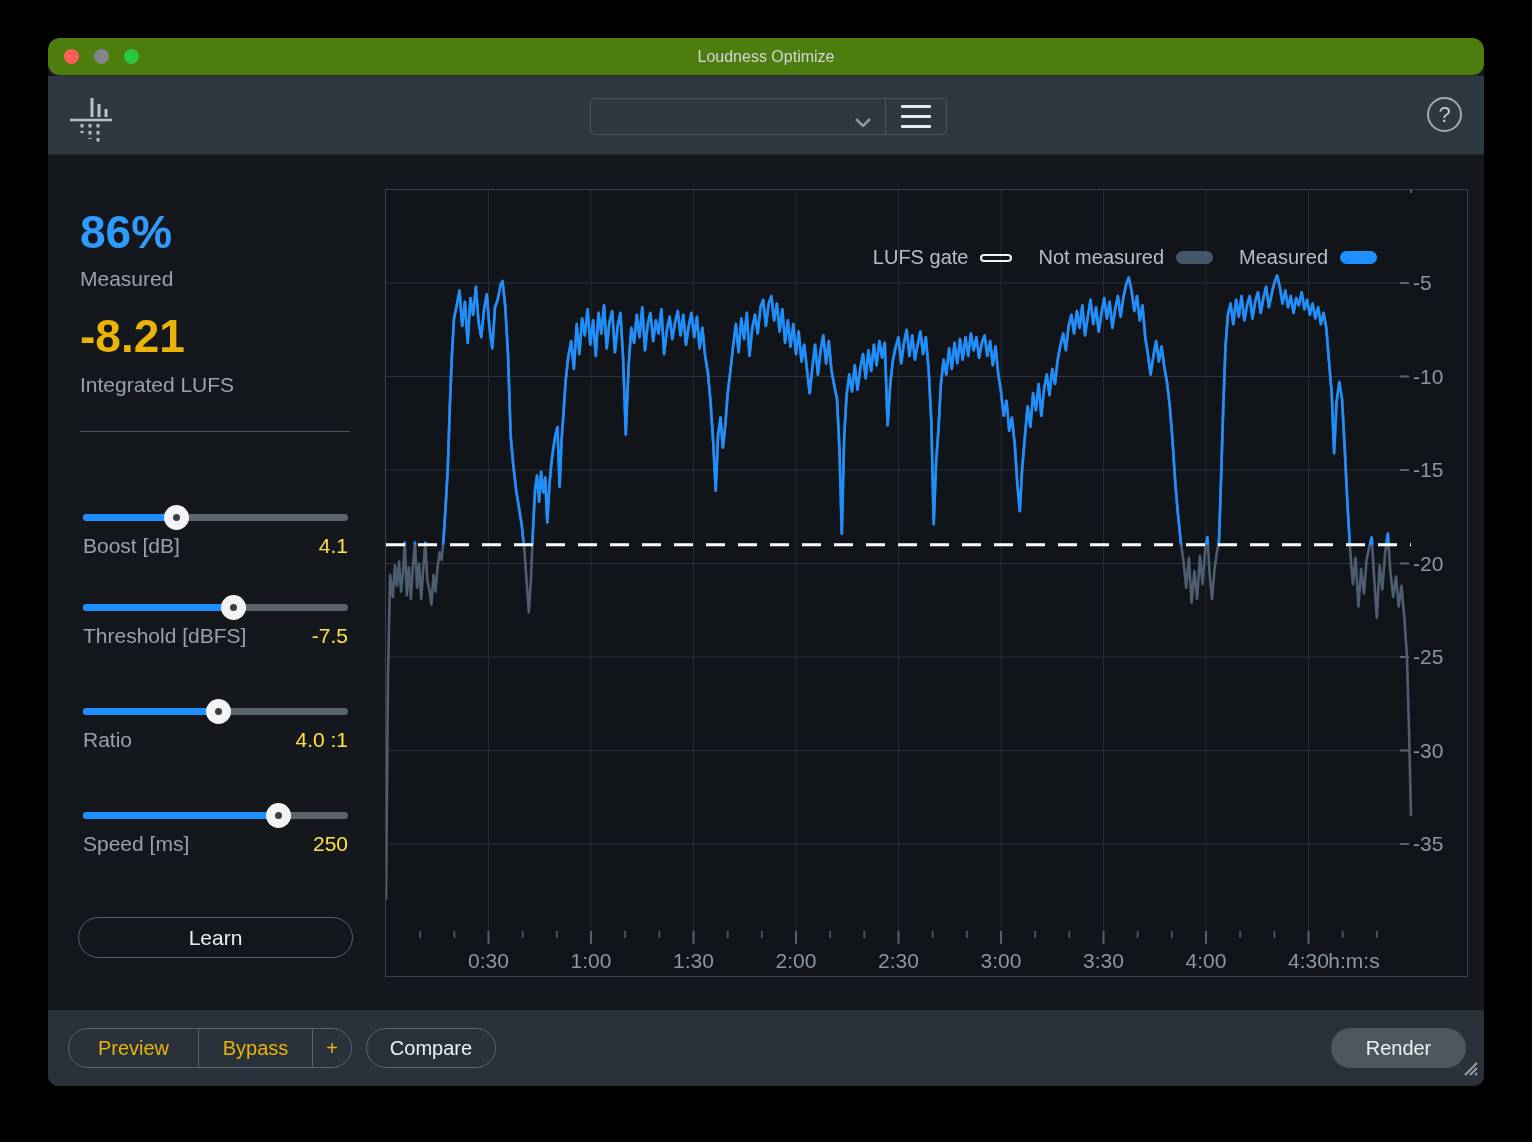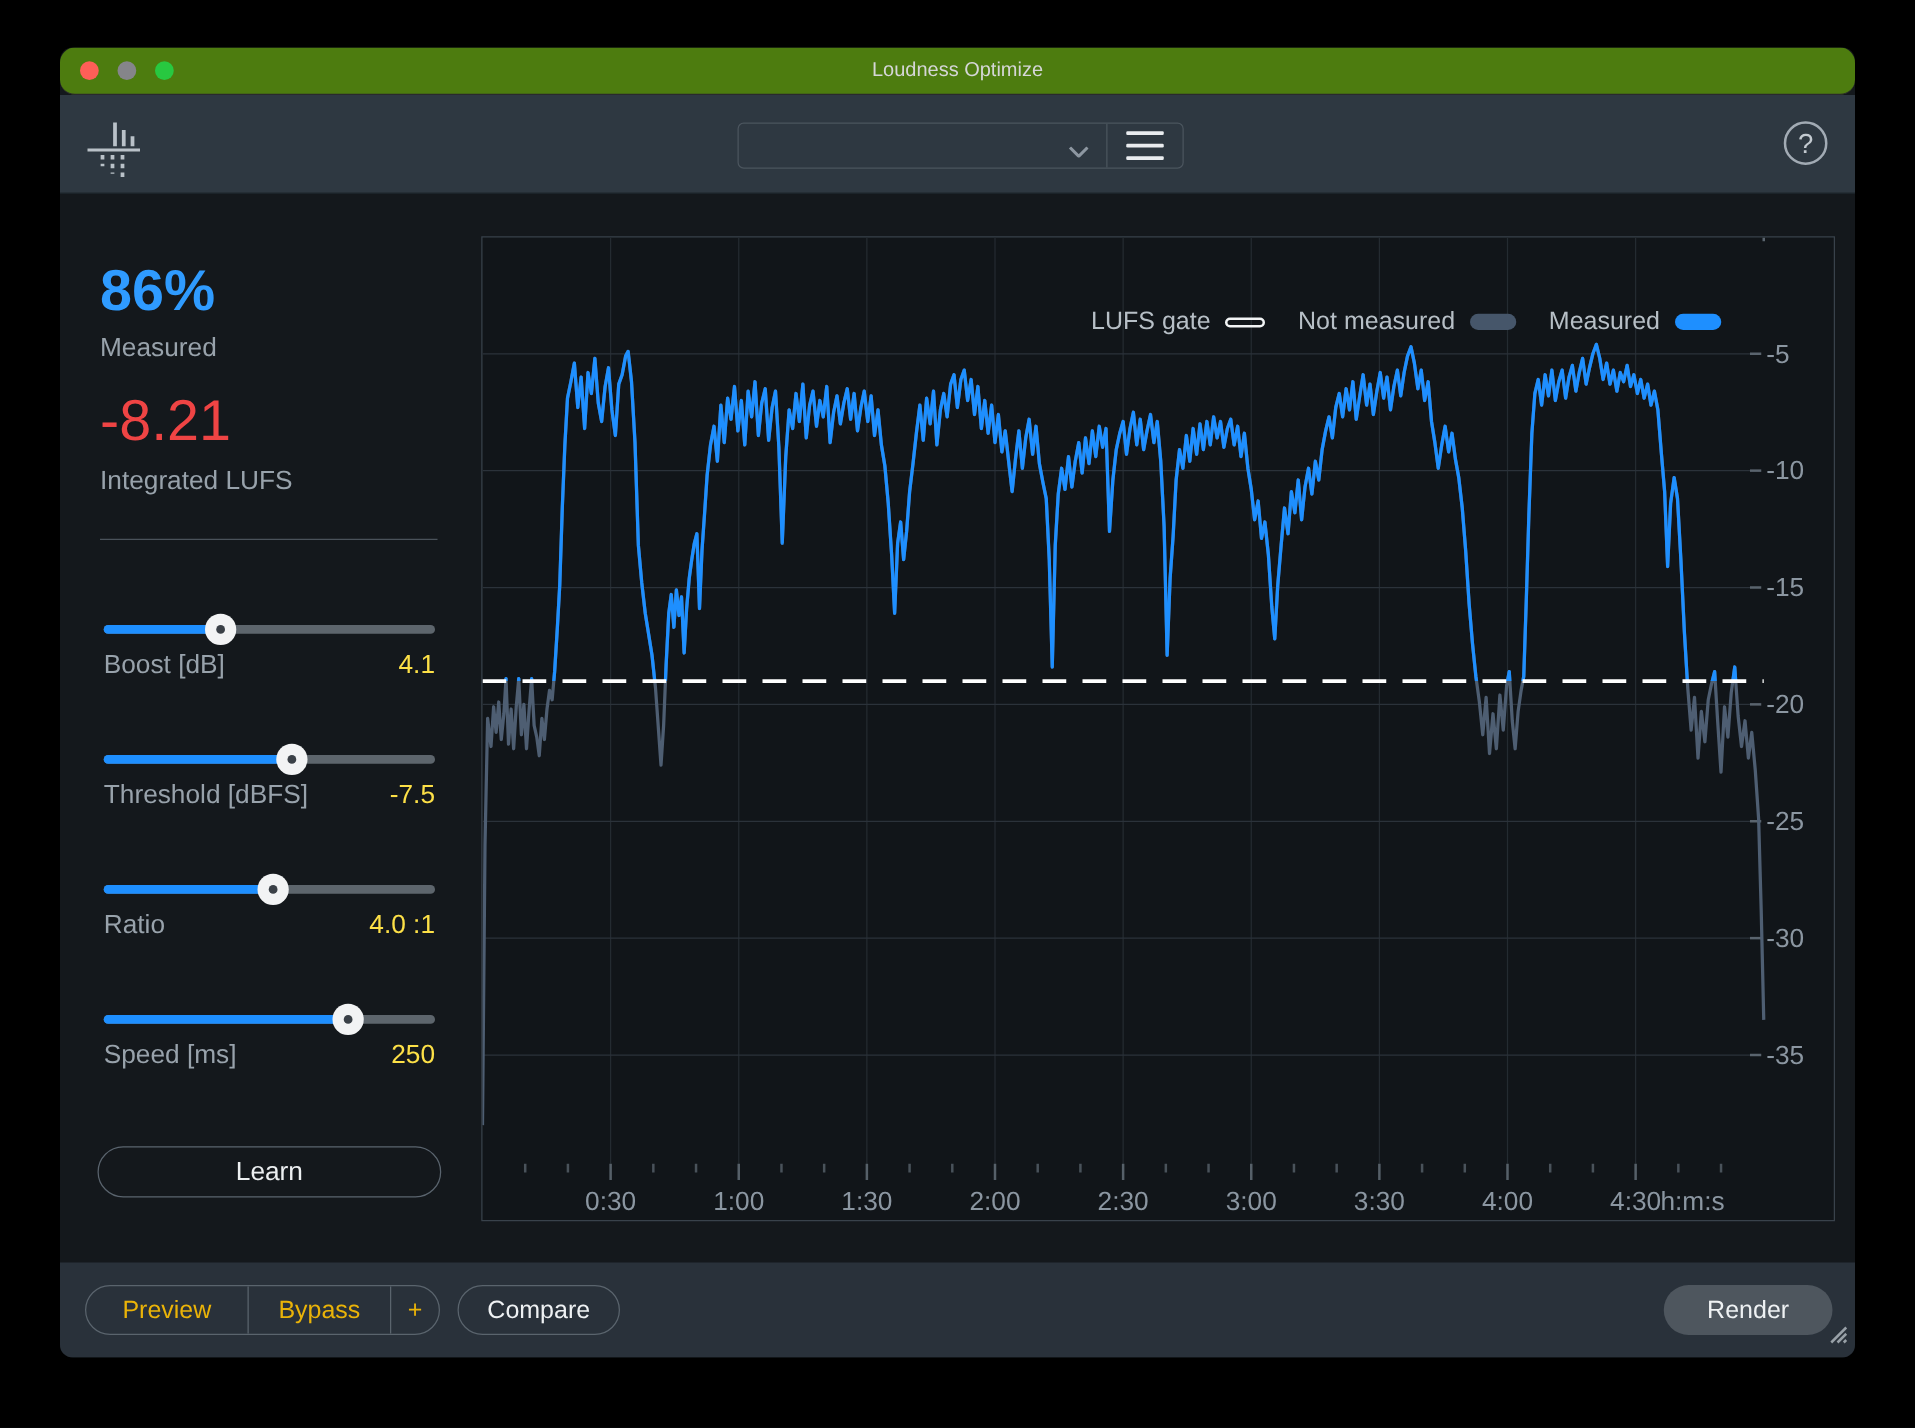--- a/index.html
+++ b/index.html
@@ -23,21 +23,21 @@
   .chevron{ position:absolute; right:14px; top:14px;}
   .menu-btn{ flex:1; display:flex; flex-direction:column; justify-content:center; align-items:center; gap:7px;}
   .menu-btn span{ display:block; width:30px; height:3px; background:#e9ecef; border-radius:1px;}
   .help-btn{ position:absolute; right:22px; top:21px; width:35px; height:35px; border:2px solid #a2abb4;
     border-radius:50%; color:#c3cad0; font-size:22px; text-align:center; line-height:31px;}
   
   .main{ position:relative; height:855px; background:#14181c;}
   .sidebar{ position:absolute; left:0; top:0; width:337px; height:100%;margin-top:28px;}
   .pct{ position:absolute; left:32px; top:22px; font-size:46px; font-weight:700; color:#2f9bff;}
   .pct-label{ position:absolute; left:32px; top:84px; font-size:21px; color:#98a2ab;}
-  .lufs-val{ position:absolute; left:32px; top:126px; font-size:46px; font-weight:400; color:#ef4444;}
+  .lufs-val{ position:absolute; left:32px; top:126px; font-size:46px; font-weight:700; color:#eab308;}
   .lufs-label{ position:absolute; left:32px; top:190px; font-size:21px; color:#98a2ab;}
   .divider{ position:absolute; left:32px; top:248px; width:270px; height:1px; background:#4a525a;}
   .slider-group{ position:absolute; left:35px; width:265px; height:60px;}
   .track{ position:relative; top:12px; height:7px; border-radius:4px; background:#5d656c;}
   .track-fill{ position:absolute; left:0; top:0; bottom:0; border-radius:4px; background:#1e8fff;}
   .thumb{ position:absolute; top:-9px; width:25px; height:25px; border-radius:50%; background:#f2f3f4;}
   .thumb::after{ content:""; position:absolute; left:9px; top:9px; width:7px; height:7px; border-radius:50%; background:#3a4047;}
   .slider-labels{ position:absolute; left:0; right:0; top:32px; display:flex; justify-content:space-between;}
   .slider-name{ font-size:21px; color:#98a2ab;}
   .slider-value{ font-size:21px; color:#fde047;}
@@ -109,21 +109,21 @@
 
   <div class="main">
 
     <div class="sidebar">
       <div class="pct">86%</div>
       <div class="pct-label">Measured</div>
       <div class="lufs-val">-8.21</div>
       <div class="lufs-label">Integrated LUFS</div>
       <div class="divider"></div>
 
-      <div class="slider-group" style="top:305px">
+      <div class="slider-group" style="top:319px">
         <div class="track">
           <div class="track-fill" style="width: 35.1%;"></div>
           <div class="thumb" style="left: 81.015px;"></div>
         </div>
         <div class="slider-labels">
           <span class="slider-name">Boost [dB]</span>
           <span class="slider-value">4.1</span>
         </div>
       </div>
 

